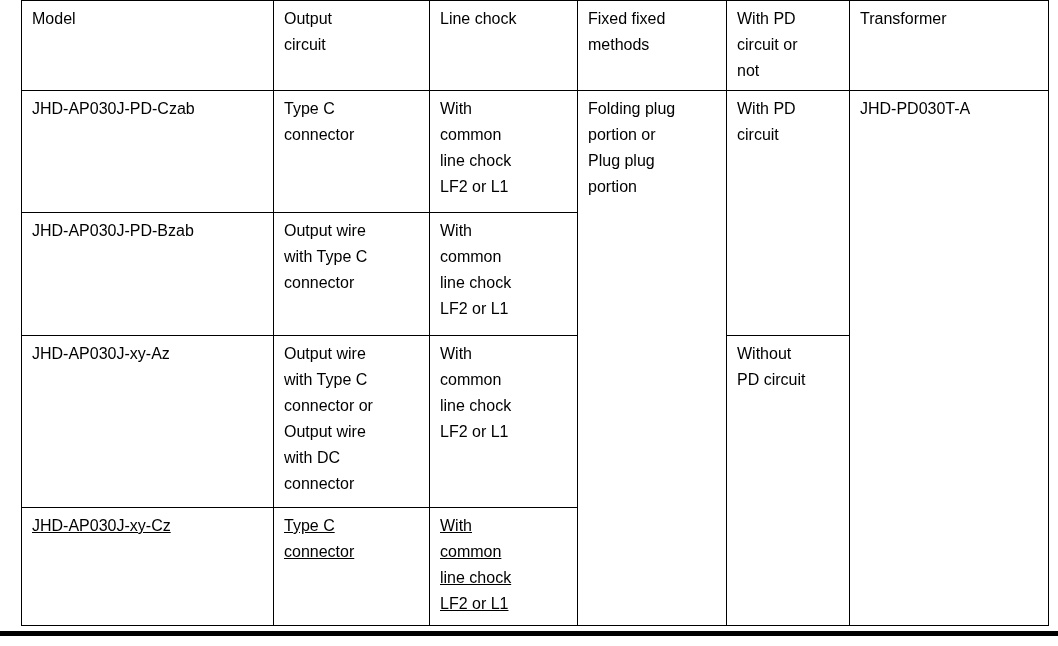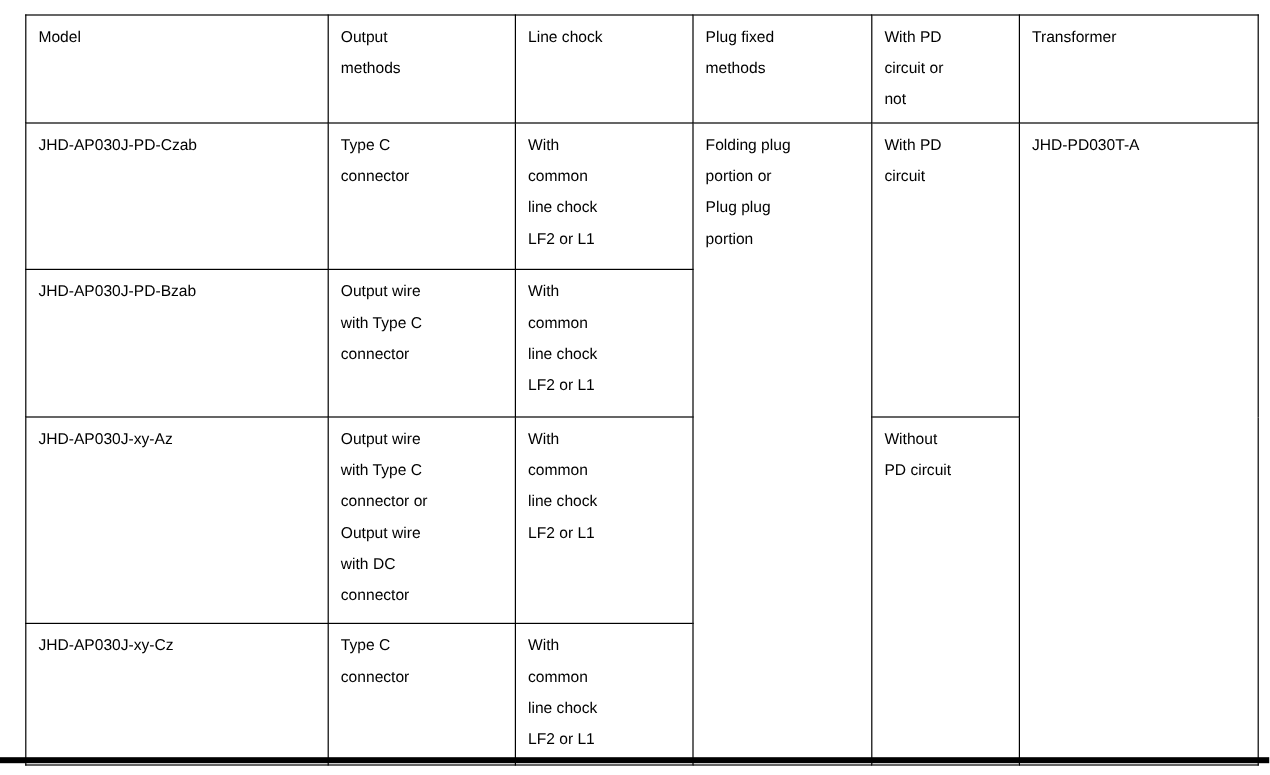--- a/index.html
+++ b/index.html
@@ -12,40 +12,40 @@
     width: 1058px;
     height: 646px;
     background: #ffffff;
     overflow: hidden;
     font-family: "Liberation Sans", sans-serif;
     color: #000000;
   }
   table.spec-table {
     position: absolute;
     left: 21px;
-    top: 12px;
+    top: 0;
     width: 1027px;
     border-collapse: collapse;
     table-layout: fixed;
-    font-size: 13px;
+    font-size: 16px;
     line-height: 26px;
   }
   table.spec-table td {
     border: 1px solid #000000;
     vertical-align: top;
     padding: 5px 10px;
     white-space: pre-line;
     overflow: hidden;
     font-weight: normal;
   }
   tr.row-header  { height: 90px; }
   tr.row-1       { height: 122px; }
   tr.row-2       { height: 123px; }
   tr.row-3       { height: 172px; }
-  tr.row-4       { height: 118px; }
+  tr.row-4       { height: 118px; text-decoration: underline; }
   .bottom-rule {
     position: absolute;
     left: 0;
     top: 631px;
     width: 1058px;
     height: 5px;
     background: #000000;
   }
 </style>
 </head>
@@ -59,23 +59,23 @@
       <col style="width:156px">
       <col style="width:148px">
       <col style="width:149px">
       <col style="width:123px">
       <col style="width:199px">
     </colgroup>
     <tbody>
       <tr class="row-header">
         <td>Model</td>
         <td>Output
-methods</td>
+circuit</td>
         <td>Line chock</td>
-        <td>Plug fixed
+        <td>Fixed fixed
 methods</td>
         <td>With PD
 circuit or
 not</td>
         <td>Transformer</td>
       </tr>
 
       <tr class="row-1">
         <td>JHD-AP030J-PD-Czab</td>
         <td>Type C

